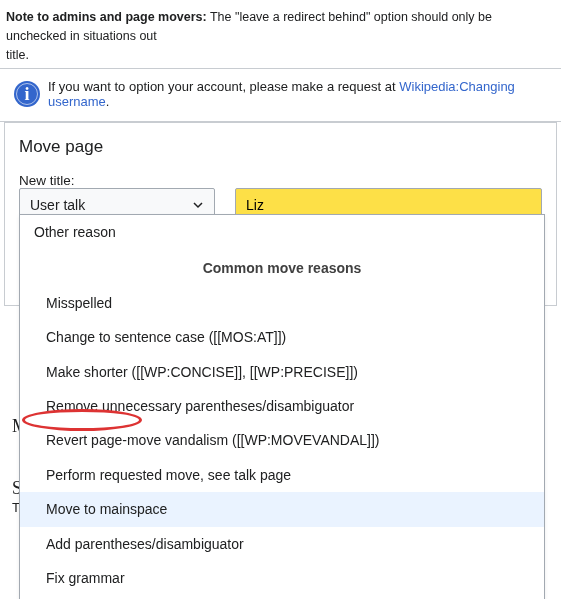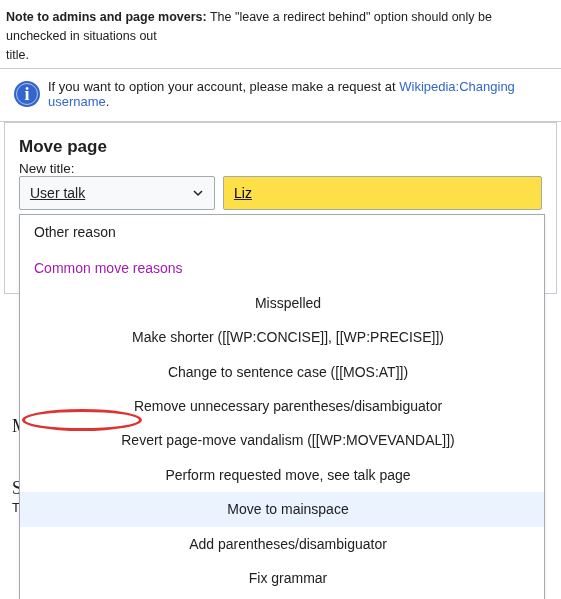--- a/index.html
+++ b/index.html
@@ -45,25 +45,25 @@
   }
   .info-bar a { color: #3366cc; text-decoration: none; }
 
   .panel {
     border: 1px solid #c8ccd1;
     margin: 0 4px;
     padding: 14px 14px 20px 14px;
     background: #fff;
   }
   .panel h2 {
-    font-size: 17px; font-weight: bold; margin-bottom: 4px;
+    font-size: 17px; font-weight: normal; margin-bottom: 16px;
   }
   .field-label { font-size: 13.5px; margin-bottom: 0; display:block; }
 
-  .title-row { display: flex; gap: 8px; margin-bottom: 14px; text-decoration: underline; }
+  .title-row { display: flex; gap: 20px; margin-bottom: 14px; }
   .select-wrap, .text-input, .reason-select {
     border: 1px solid #a2a9b1;
     border-radius: 2px;
     background: #f8f9fa;
     height: 34px;
     font-size: 14px;
     padding: 0 10px;
     display: flex; align-items: center;
   }
   .select-wrap { width: 196px; justify-content: space-between; cursor: pointer; background:#f8f9fa;}
@@ -93,23 +93,23 @@
   .dropdown .opt {
     padding: 6px 14px;
     font-size: 14px;
     line-height: 1.6;
     cursor: pointer;
     white-space: nowrap;
     overflow: hidden;
     text-overflow: ellipsis;
   }
   .dropdown .opt.group {
-    color: #a21caf; font-weight: normal; cursor: default; padding-top:8px;
-  }
-  .dropdown .opt.indent { padding-left: 26px; text-align: center; }
+    color: #404040; font-weight: bold; cursor: default; padding-top:8px;text-align:center;
+  }
+  .dropdown .opt.indent { padding-left: 26px; }
   .dropdown .opt.selected { background: #eaf3ff; }
 
   .circle-mark {
     position: absolute;
     left: 22px; top: 409px;
     width: 120px; height: 22px;
     border: 3px solid #d33;
     border-radius: 50%;
     z-index: 40;
     pointer-events: none;
@@ -179,22 +179,22 @@
 <div class="behind su">S</div>
 <div class="behind th">Th</div>
 <div class="bullet" style="top:530px"></div>
 <div class="bullet" style="top:555px"></div>
 <div class="bullet" style="top:580px"></div>
 
 <div class="dropdown" id="reason-dropdown">
     <div class="opt">Other reason</div>
     <div class="opt group">Common move reasons</div>
     <div class="opt indent">Misspelled</div>
+    <div class="opt indent">Change to sentence case ([[MOS:AT]])</div>
     <div class="opt indent">Make shorter ([[WP:CONCISE]], [[WP:PRECISE]])</div>
-    <div class="opt indent">Change to sentence case ([[MOS:AT]])</div>
     <div class="opt indent">Remove unnecessary parentheses/disambiguator</div>
     <div class="opt indent">Revert page-move vandalism ([[WP:MOVEVANDAL]])</div>
     <div class="opt indent">Perform requested move, see talk page</div>
     <div class="opt indent selected">Move to mainspace</div>
     <div class="opt indent">Add parentheses/disambiguator</div>
     <div class="opt indent">Fix grammar</div>
     <div class="opt indent">Revert undiscussed move ([[WP:RMUM]])</div>
   </div>
 
 <div class="circle-mark"></div>

